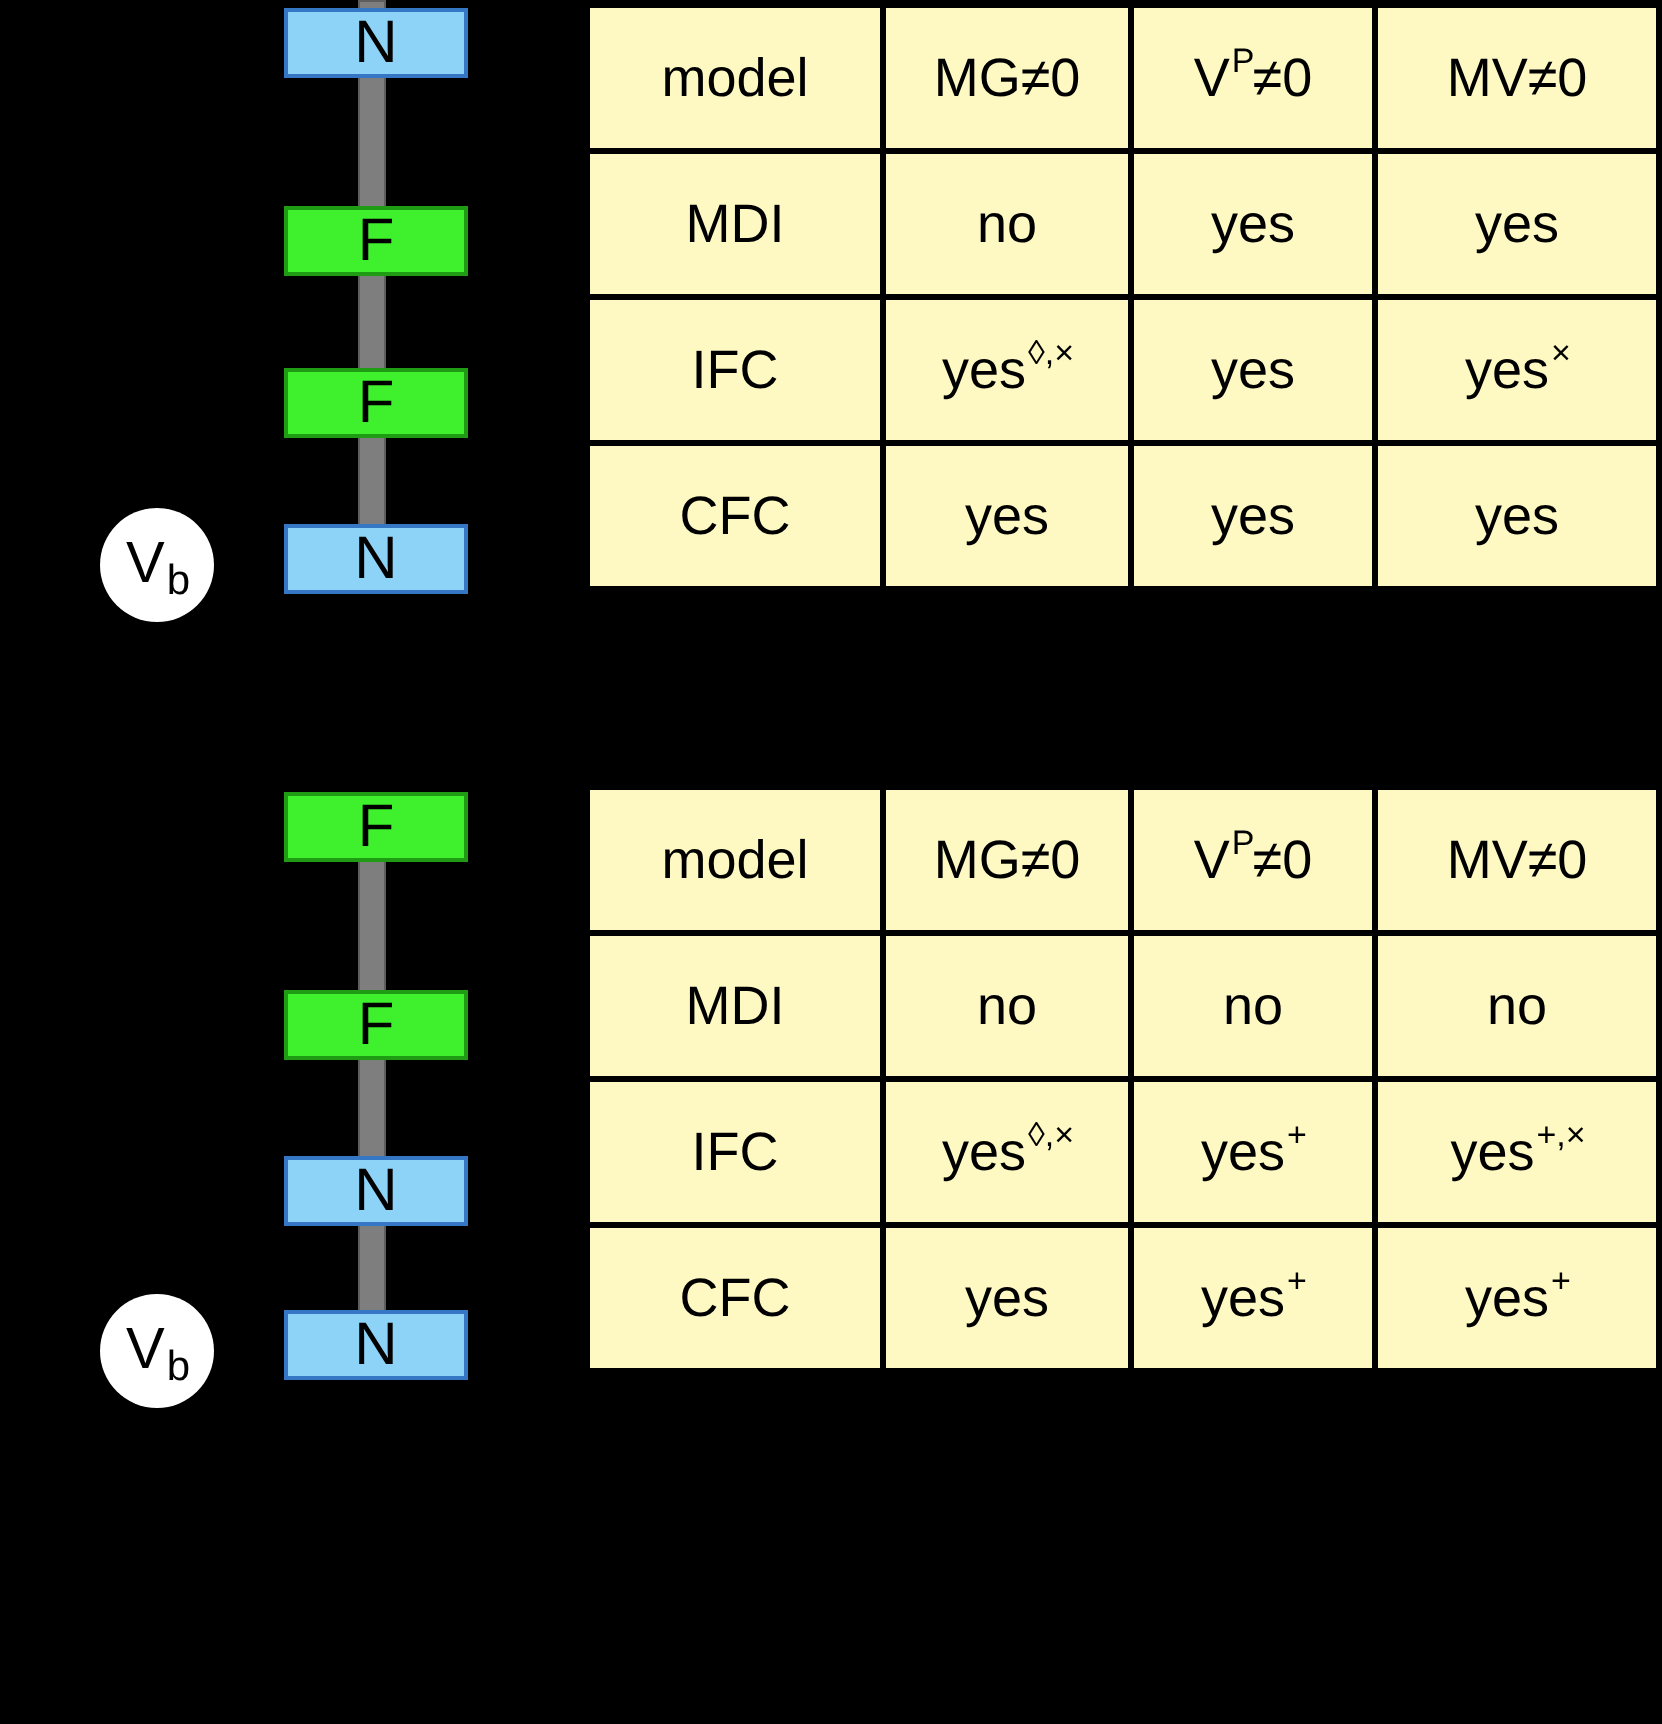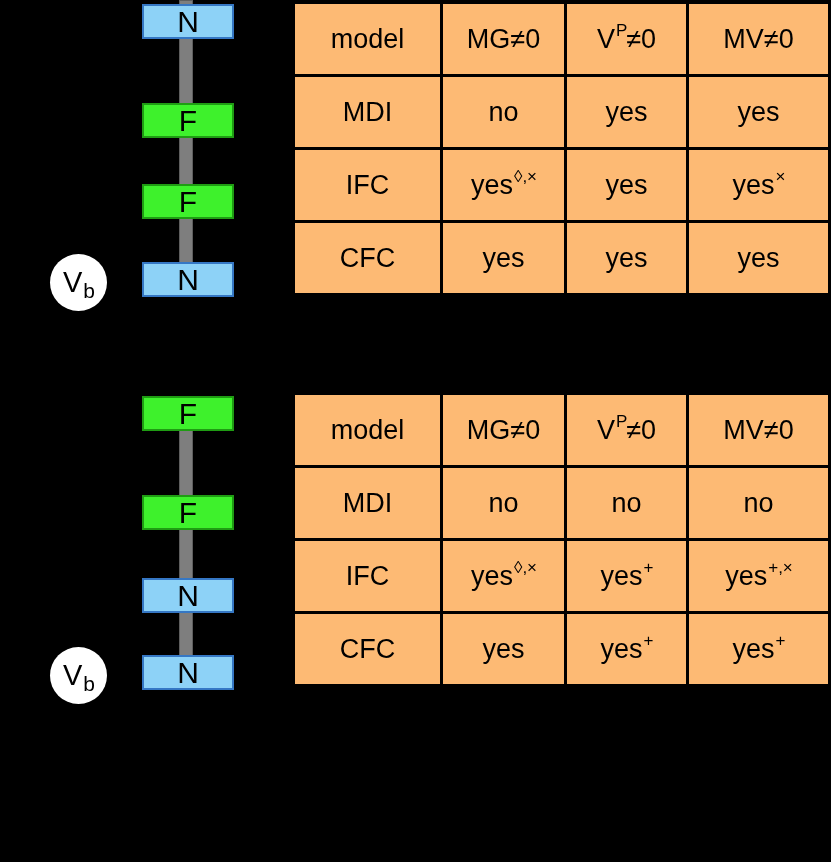--- a/index.html
+++ b/index.html
@@ -68,21 +68,21 @@
     position: absolute;
     left: 292px;
     width: 536px;
     border-collapse: collapse;
     table-layout: fixed;
     background: #FFFFFF;
     z-index: 2;
   }
   .spec-table th, .spec-table td {
     border: 3px solid #000000;
-    background: #fdba74;
+    background: #fef9c3;
     color: #000000;
     text-align: center;
     vertical-align: middle;
     font-size: 27px;
     font-weight: 400;
     height: 70px;
     padding: 0;
     white-space: nowrap;
   }
   .spec-table sup {

